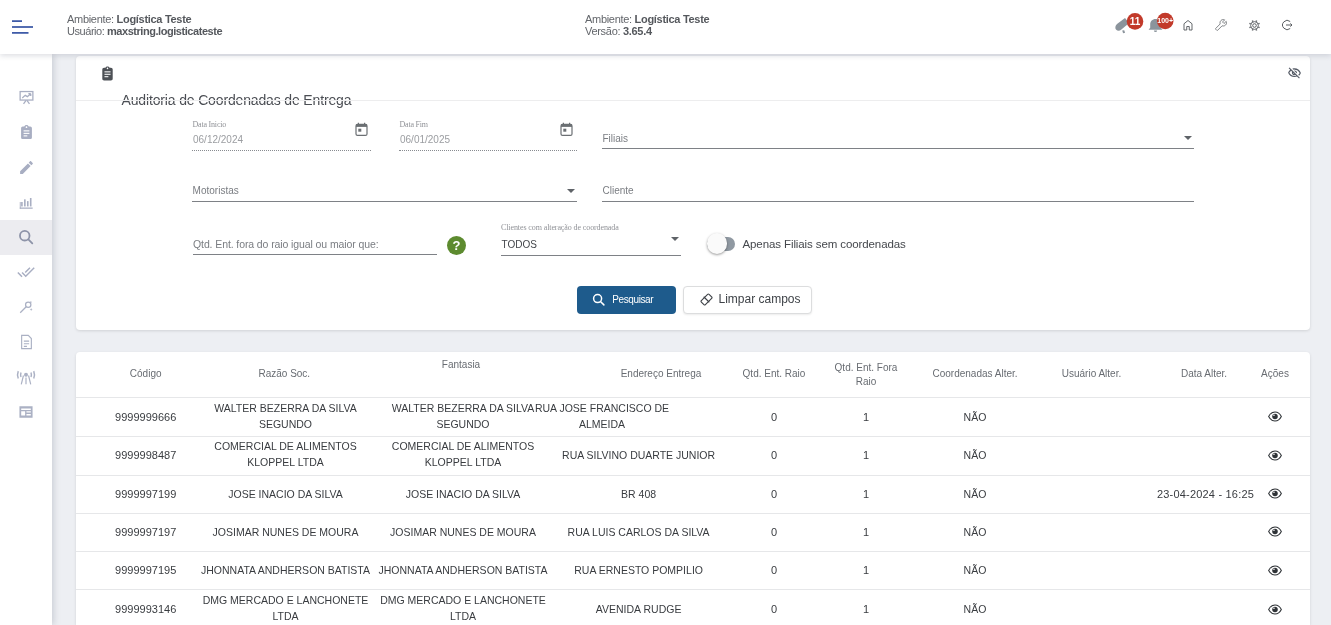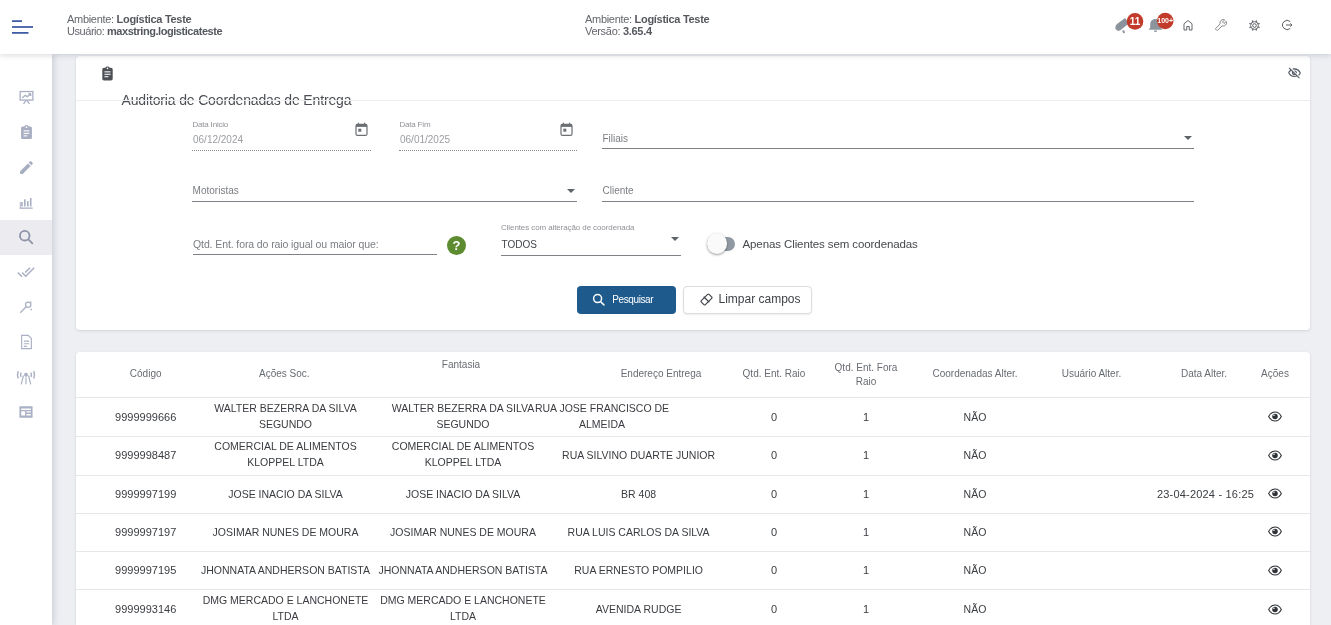--- a/index.html
+++ b/index.html
@@ -13,21 +13,21 @@
 #sidebar { position:absolute; left:0; top:54px; width:52px; height:571px; background:#fff; box-shadow:2px 0 6px rgba(120,125,140,.28); z-index:4; }
 .sic { position:absolute; left:0; width:52px; height:35px; display:flex; align-items:center; justify-content:center; }
 .sic.active { background:#ececf0; }
 
 .card { position:absolute; background:#fff; border-radius:4px; box-shadow:0 1px 3px rgba(0,0,0,.12); }
 #card1 { left:76px; top:56px; width:1234px; height:274px; }
 #card2 { left:76px; top:352px; width:1234px; height:273px; border-radius:4px 4px 0 0; }
 .title { position:absolute; left:121.5px; top:68px; font-size:14px; line-height:16px; letter-spacing:-0.15px; color:#4b4e54;margin-top:24px; }
 .divider { position:absolute; left:76px; top:99.5px; width:1234px; height:1px; background:#ededee; }
 
-.flabel { position:absolute; font-size:8px; line-height:10px; letter-spacing:-0.2px; color:#909297; }
+.flabel { position:absolute; font-size:8px; line-height:10px; letter-spacing:-0.2px; color:#909297;font-family:Liberation Serif, serif; }
 .fval { position:absolute; font-size:10px; line-height:12px; color:#9b9da1; }
 .ph { position:absolute; font-size:10px; line-height:12px; color:#7a7d82;text-align:right; }
 .dotline { position:absolute; border-bottom:1.2px dotted #888b90; }
 .solidline { position:absolute; border-bottom:1px solid #7e8186; }
 .arrow { position:absolute; width:0; height:0; border-left:4px solid transparent; border-right:4px solid transparent; border-top:4.5px solid #5f6368; }
 
 .th { position:absolute; font-size:10px; line-height:12px; color:#686c72; transform:translateX(-50%); text-align:center; white-space:nowrap; }
 .td { position:absolute; font-size:10.5px; letter-spacing:0; color:#393c40; transform:translate(-50%,-50%); text-align:center; white-space:nowrap; line-height:16px; }
 .td.num { font-size:11px; letter-spacing:0; }
 .rowline { position:absolute; left:76px; width:1234px; height:1px; background:#e6e7e9; }
@@ -196,38 +196,38 @@
   <circle cx="9.5" cy="9.5" r="9.5" fill="#5d8b2f"></circle>
   <text x="9.5" y="14" font-size="13" font-weight="bold" fill="#fff" text-anchor="middle">?</text>
 </svg>
 <div class="flabel" style="left:501px;top:223.3px;letter-spacing:-0.1px">Clientes com alteração de coordenada</div>
 <div class="abs" style="left:501.5px;top:238.5px;font-size:10px;line-height:12px;color:#43464b">TODOS</div>
 <div class="solidline" style="left:501px;top:228px;width:180px;height:28px"></div>
 <div class="arrow" style="left:671px;top:236.5px"></div>
 
 <div class="abs" style="left:707px;top:237px;width:27.5px;height:13.5px;border-radius:7px;background:#9099a2"></div>
 <div class="abs" style="left:706.8px;top:233.4px;width:20.4px;height:20.4px;border-radius:50%;background:#fafafa;box-shadow:0 1px 2.5px rgba(0,0,0,.4)"></div>
-<div class="abs" style="left:742.5px;top:236.5px;font-size:11.5px;line-height:14px;letter-spacing:-0.1px;color:#45484d">Apenas Clientes sem coordenadas</div>
+<div class="abs" style="left:742.5px;top:236.5px;font-size:11.5px;line-height:14px;letter-spacing:-0.1px;color:#45484d">Apenas Filiais sem coordenadas</div>
 
 <div class="abs" style="left:577px;top:286.2px;width:98.7px;height:27.5px;background:#1e5b8c;border-radius:4px"></div>
 <svg class="abs" style="left:591.5px;top:293px" width="13" height="13" viewBox="0 0 13 13" fill="none" stroke="#fff" stroke-width="1.5">
   <circle cx="5.6" cy="5.6" r="4"></circle>
   <path d="M8.7 8.7 L11.9 11.9" stroke-linecap="round"></path>
 </svg>
 <div class="abs" style="left:612.3px;top:293.2px;font-size:10px;line-height:13px;font-weight:normal;letter-spacing:-0.4px;color:#fff">Pesquisar</div>
 <div class="abs" style="left:683px;top:286.2px;width:129px;height:27.5px;background:#fff;border:1px solid #dcddde;border-radius:4px;box-shadow:0 1px 2px rgba(0,0,0,.08)"></div>
 <svg class="abs" style="left:700px;top:293px" width="13" height="13" viewBox="0 0 15 15" fill="none" stroke="#3f4348" stroke-width="1.3">
   <rect x="4.2" y="1.2" width="6.6" height="12.6" rx="1.2" transform="rotate(45 7.5 7.5)"></rect>
   <path d="M4.3 10.7 L10.7 4.3" transform="rotate(90 7.5 7.5)"></path>
 </svg>
 <div class="abs" style="left:718.5px;top:292.3px;font-size:12px;line-height:14px;font-weight:500;color:#3f4348">Limpar campos</div>
 
 <div class="card" id="card2"></div>
 <div class="th" style="left:145.7px;top:368.4px">Código</div>
-<div class="th" style="left:284.3px;top:368.4px">Ações Soc.</div>
+<div class="th" style="left:284.3px;top:368.4px">Razão Soc.</div>
 <div class="th" style="left:461px;top:359px">Fantasia</div>
 <div class="th" style="left:661px;top:368.4px">Endereço Entrega</div>
 <div class="th" style="left:774px;top:368.4px">Qtd. Ent. Raio</div>
 <div class="th" style="left:866px;top:360.5px;line-height:14px">Qtd. Ent. Fora<br>Raio</div>
 <div class="th" style="left:975px;top:368.4px">Coordenadas Alter.</div>
 <div class="th" style="left:1091.5px;top:368.4px">Usuário Alter.</div>
 <div class="th" style="left:1204px;top:368.4px">Data Alter.</div>
 <div class="th" style="left:1275px;top:368.4px">Ações</div>
 <div class="rowline" style="top:397.2px"></div>
 <div class="rowline" style="top:436.3px"></div>

